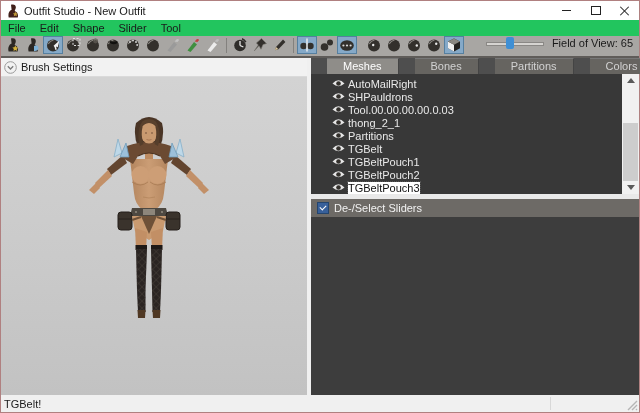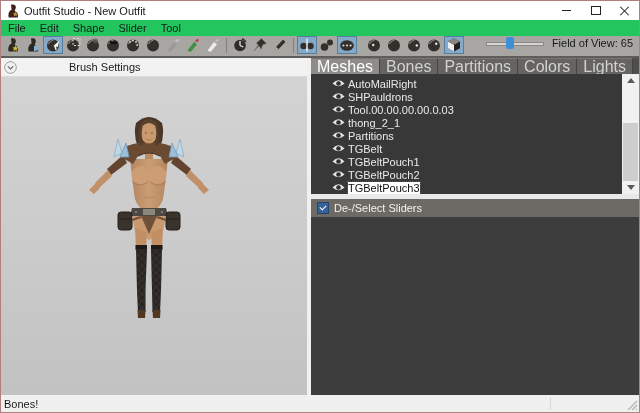--- a/index.html
+++ b/index.html
@@ -27,30 +27,30 @@
   .tsep{width:1px;height:15px;background:#83817e;margin:0 3px;flex:0 0 auto;}
   .tgap{width:7px;flex:0 0 auto;}
   .fov-wrap{margin-left:auto;display:flex;align-items:center;}
   .fov-slider{position:relative;width:58px;height:14px;margin-right:8px;}
   .fov-track{position:absolute;left:0;right:0;top:6px;height:2px;background:#d6d4d1;border:1px solid #8a8885;}
   .fov-thumb{position:absolute;left:22px;top:1px;width:8px;height:12px;background:#3f8fd4;border-radius:2px;}
   .fov-label{font-size:11px;color:#1a1a1a;margin-right:4px;white-space:nowrap;}
   
   .main{flex:1 1 auto;display:flex;min-height:0;}
   .left{width:306px;flex:0 0 auto;display:flex;flex-direction:column;background:#cbcbcb;}
-  .brush-header{height:18px;background:#f2f2f2;border-bottom:1px solid #dadada;display:flex;align-items:center;flex:0 0 auto;gap:48px;}
+  .brush-header{height:18px;background:#f2f2f2;border-bottom:1px solid #dadada;display:flex;align-items:center;flex:0 0 auto;}
   .brush-header svg{margin:0 4px 0 3px;}
   .brush-header-label{font-size:11px;color:#1a1a1a;}
   .viewport{position:relative;flex:1 1 auto;background:linear-gradient(180deg,#d3d3d3 0%,#cccccc 45%,#c2c2c2 100%);overflow:hidden;}
   .model{position:absolute;left:88px;top:36px;}
   .sash{width:4px;background:#f0f0f0;flex:0 0 auto;}
   .right{flex:1 1 auto;display:flex;flex-direction:column;background:#3c3c3c;min-width:0;}
   
   .tabbar{height:16px;background:#4e4e4e;display:flex;align-items:flex-end;flex:0 0 auto;}
-  .tab{height:15px;line-height:15px;padding:0 6px;font-size:16px;color:#d2d2d2;background:#666460;border-right:1px solid #444;border-top:1px solid #777;flex:0 0 auto;}
+  .tab{height:15px;line-height:15px;padding:0 16px;font-size:11px;color:#d2d2d2;background:#666460;border-right:1px solid #444;border-top:1px solid #777;flex:0 0 auto;margin-left:16px;}
   .tab.active{background:#8f8d89;color:#ffffff;}
   
   .listwrap{position:relative;height:120px;background:#383838;flex:0 0 auto;}
   .meshlist{position:absolute;left:0;top:0;right:17px;bottom:0;padding-top:3px;overflow:hidden;}
   .mrow{height:13px;display:flex;align-items:center;padding-left:21px;}
   .mrow svg{flex:0 0 auto;margin-right:3px;}
   .mlabel{font-size:11px;color:#e9e9e9;white-space:nowrap;line-height:12px;}
   .mrow.selected .mlabel{background:#ffffff;color:#111;outline:1px dotted #555;}
   
   .vscroll{position:absolute;right:0;top:0;width:17px;bottom:0;background:#f1f1f1;}
@@ -441,20 +441,20 @@
       <div class="hstrip"></div>
       <div class="checkrow">
         <div class="checkbox"></div>
         <span class="checklabel">De-/Select Sliders</span>
       </div>
       <div class="sliderpanel"></div>
     </div>
   </div>
 
   <div class="statusbar">
-    <span class="status-text">Bones!</span>
+    <span class="status-text">TGBelt!</span>
     <div class="status-div"></div>
     <svg class="grip" width="11" height="11" viewBox="0 0 11 11">
         <path d="M10 1 L1 10 M10 5 L5 10 M10 9 L9 10" stroke="#b5b5b5" stroke-width="1.4" fill="none"></path>
       </svg>
   </div>
 
 </div>
 
 </body></html>

